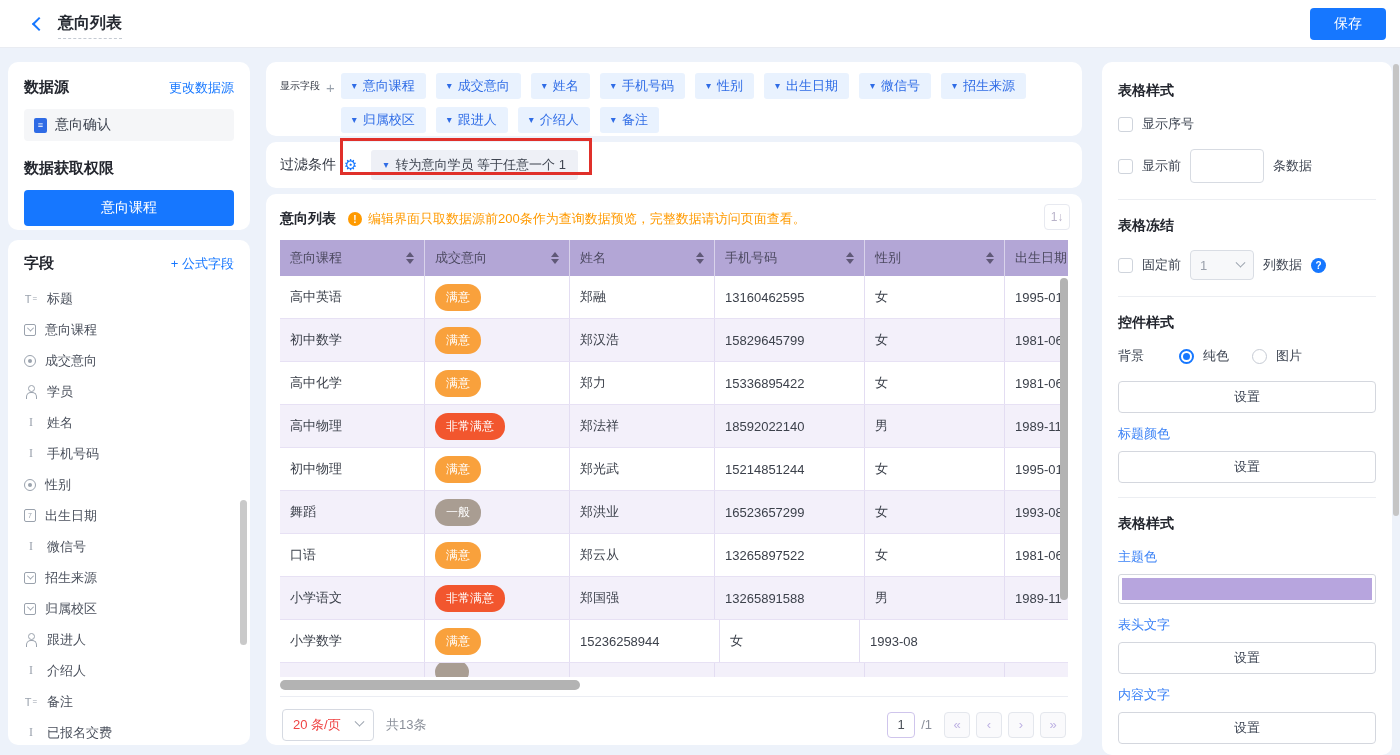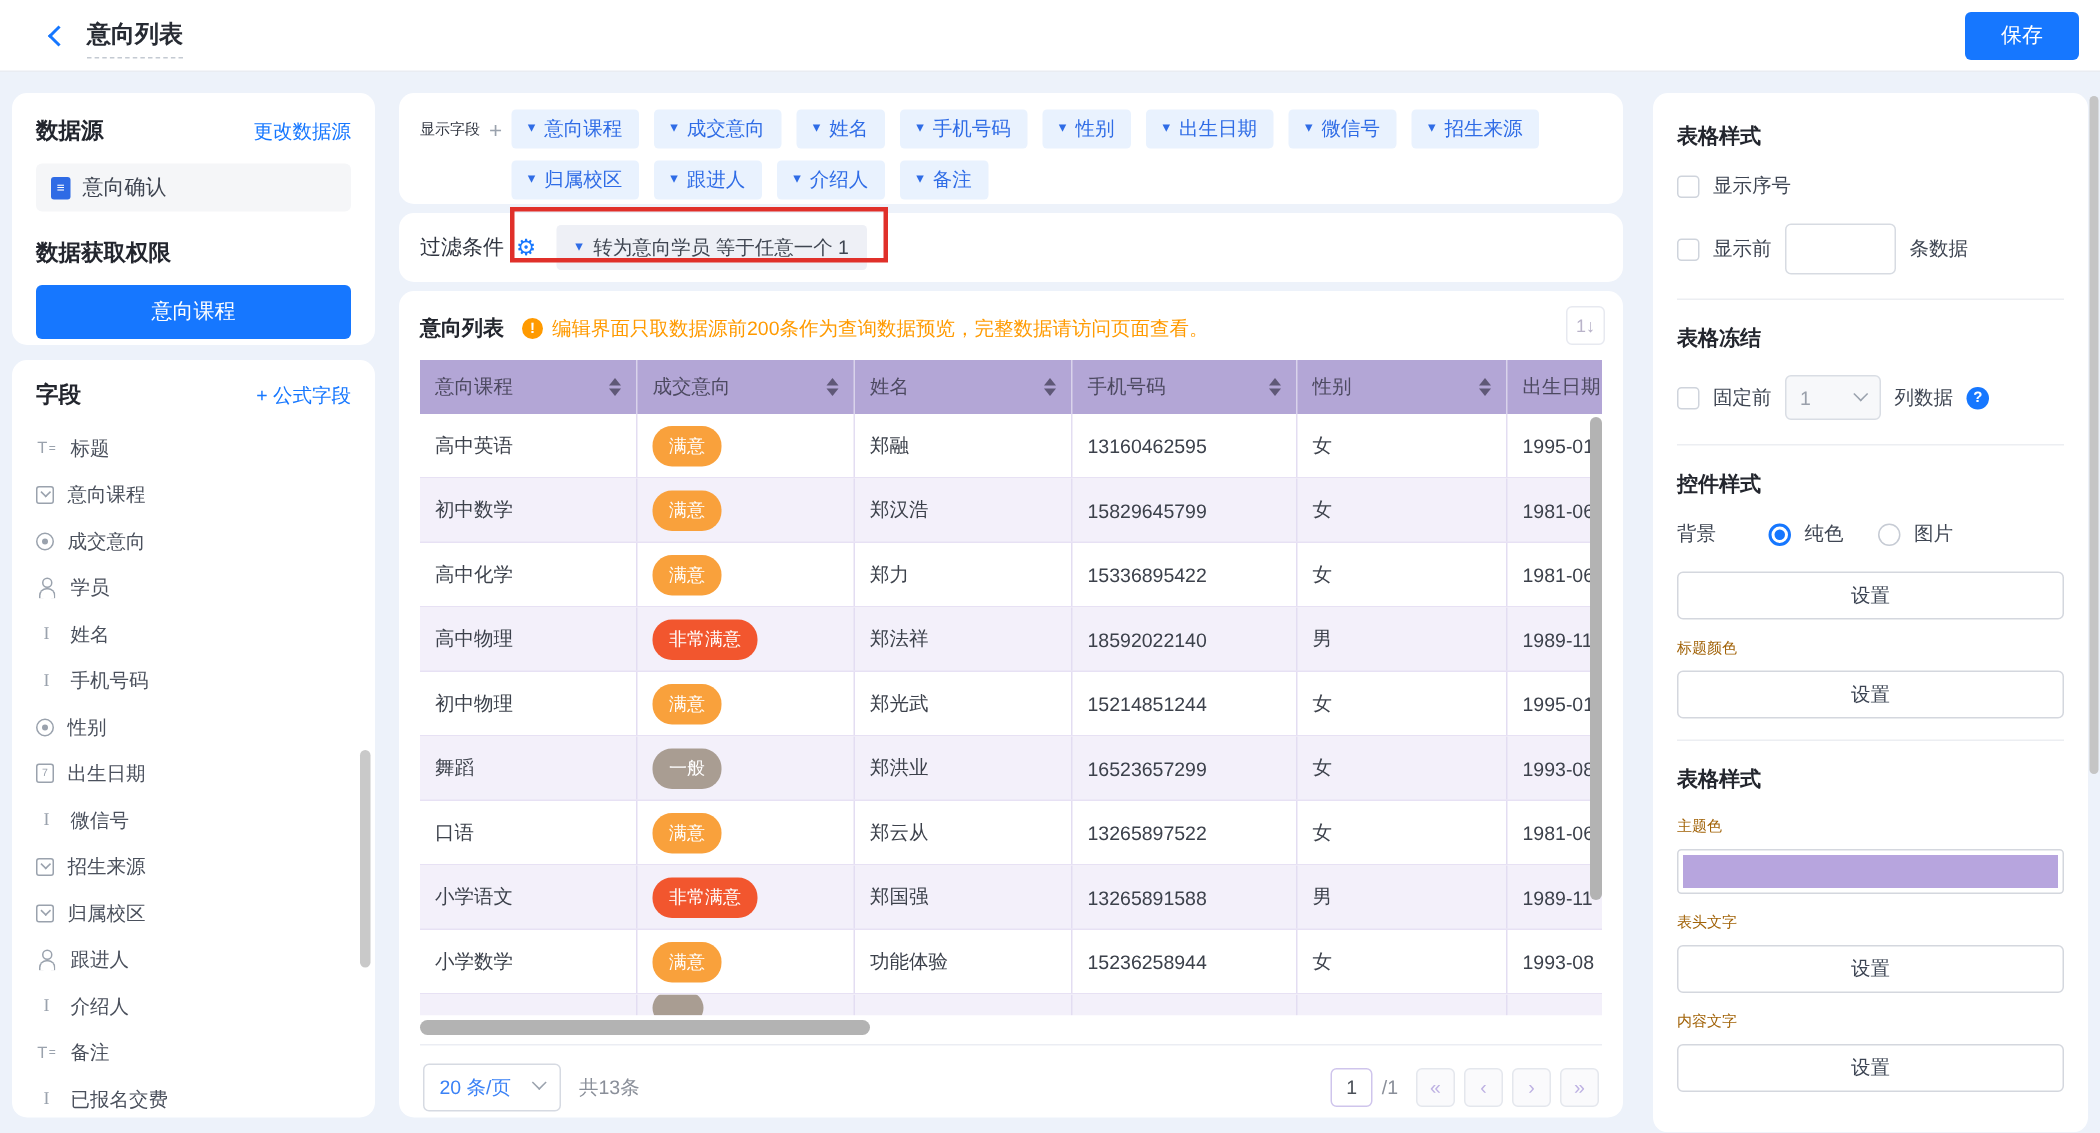--- a/index.html
+++ b/index.html
@@ -81,21 +81,21 @@
   .badge[data-level="mid"] { background:#f9a13c; }
   .badge[data-level="high"] { background:#f2562e; }
   .badge[data-level="low"] { background:#a99d92; }
   .partial .badge { height:22px; margin-top:4px; }
   .v-scrollbar { position:absolute; right:0; top:38px; width:8px; height:322px; background:#b3b3b3; border-radius:4px; }
   .h-scrollbar { position:relative; margin-top:3px; width:788px; height:10px; }
   .h-thumb { position:absolute; left:0; top:0; width:300px; height:10px; background:#b3b3b3; border-radius:5px; }
 
   .pgbar { margin-top:6px; border-top:1px solid #ebedf3; height:48px; display:flex; align-items:center; justify-content:space-between; padding:8px 2px 0 2px; }
   .pg-left { display:flex; align-items:center; gap:12px; }
-  .size-select { display:flex; align-items:center; justify-content:space-between; width:92px; height:32px; border:1px solid #d6dae2; border-radius:4px; padding:0 10px; font-size:13px; color:#3b82f6; cursor:pointer; background:#fff; }
+  .size-select { display:flex; align-items:center; justify-content:space-between; width:92px; height:32px; border:1px solid #d6dae2; border-radius:4px; padding:0 10px; font-size:13px; color:#ef4444; cursor:pointer; background:#fff; }
   .chev-down { width:7px; height:7px; border-right:1.5px solid #9aa2ad; border-bottom:1.5px solid #9aa2ad; transform:rotate(45deg) translate(-2px,-2px); }
   .pg-total { font-size:13px; color:#8a8f99; }
   .pg-right { display:flex; align-items:center; gap:6px; }
   .pg-current { width:28px; height:26px; border:1px solid #cfc5ec; border-radius:4px; font-size:13px; color:#4b5058; display:flex; align-items:center; justify-content:center; background:#fff; }
   .pg-slash { font-size:13px; color:#8a8f99; margin-right:6px; }
   .pg-btn { width:26px; height:26px; border:1px solid #e4e7ed; border-radius:4px; background:#fafafc; color:#beb2e3; font-size:13px; display:flex; align-items:center; justify-content:center; cursor:pointer; }
 
   
   .card-settings { left:1102px; top:62px; width:290px; height:693px; padding:20px 16px; overflow:hidden; }
   .s-title { font-size:14px; font-weight:700; color:#23262e; margin-bottom:15px; }
@@ -105,21 +105,21 @@
   .mini-select { width:64px; height:30px; border:1px solid #d9dde4; border-radius:4px; background:#f7f8fa; color:#9aa0ab; font-size:13px; display:flex; align-items:center; justify-content:space-between; padding:0 9px; cursor:pointer; }
   .q-icon { width:15px; height:15px; border-radius:50%; background:#1677ff; color:#fff; font-size:10px; font-weight:700; display:inline-flex; align-items:center; justify-content:center; cursor:pointer; }
   .divider { height:1px; background:#eceef2; margin:2px 0 17px 0; }
   .radio { width:15px; height:15px; border-radius:50%; flex:none; cursor:pointer; }
   .radio.on { border:2px solid #1677ff; display:flex; align-items:center; justify-content:center; }
   .radio.on::before { content:""; width:7px; height:7px; border-radius:50%; background:#1677ff; }
   .radio.off { border:1.5px solid #c6cbd4; background:#fff; }
   .bg-label { width:52px; }
   .radio-lab { margin-right:14px; }
   .set-btn { width:100%; height:32px; border:1px solid #d4d7de; border-radius:4px; background:#fff; font-size:13px; color:#3c4453; cursor:pointer; margin-bottom:12px; }
-  .f-label { font-size:10px; color:#a16207; margin-bottom:8px; }
+  .f-label { font-size:13px; color:#3b82f6; margin-bottom:8px; }
   .swatch { width:100%; height:30px; border:1px solid #d4d7de; border-radius:3px; padding:3px; margin-bottom:12px; cursor:pointer; }
   .swatch-fill { width:100%; height:100%; }
   .right-scrollbar { position:absolute; left:1393px; top:64px; width:6px; height:452px; background:#c5c5c5; border-radius:3px; }
 </style>
 </head>
 <body>
 
 <div class="stage">
 
   <div class="topbar">
@@ -407,21 +407,20 @@
           <div class="td c2">郑国强</div>
           <div class="td c3">13265891588</div>
           <div class="td c4">男</div>
           <div class="td c5">1989-11</div>
         </div>
         <div class="trow">
           <div class="td c0">小学数学</div>
           <div class="td c1">
               <span class="badge" data-level="mid">满意</span>
             </div>
-          <div class="td c2">功能体验</div>
           <div class="td c3">15236258944</div>
           <div class="td c4">女</div>
           <div class="td c5">1993-08</div>
         </div>
         <div class="trow alt partial">
           <div class="td c0"></div>
           <div class="td c1">
               <span class="badge" data-level="low">&nbsp;&nbsp;&nbsp;</span>
             </div>
           <div class="td c2"></div>

